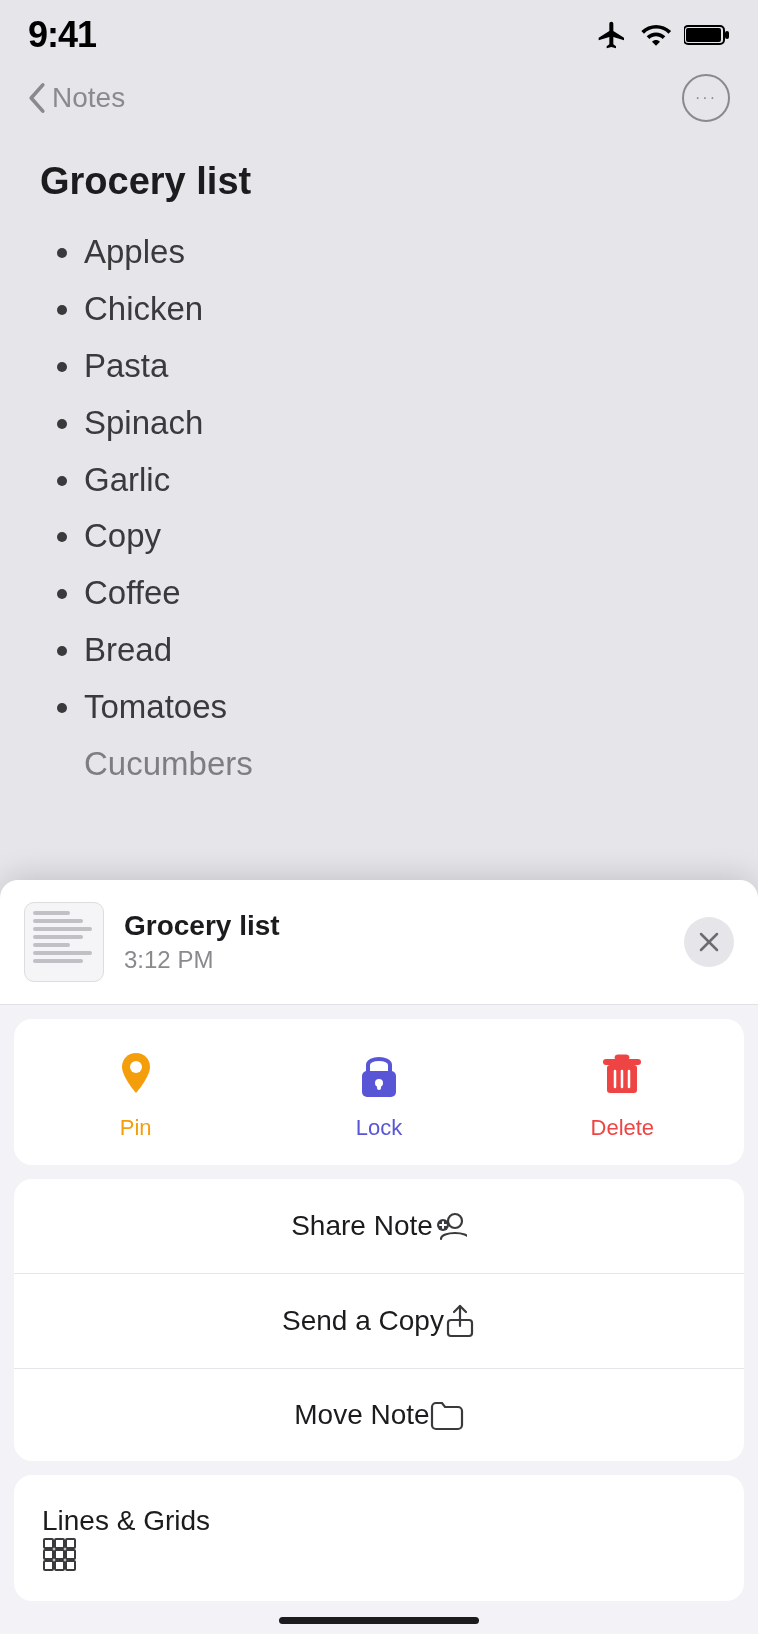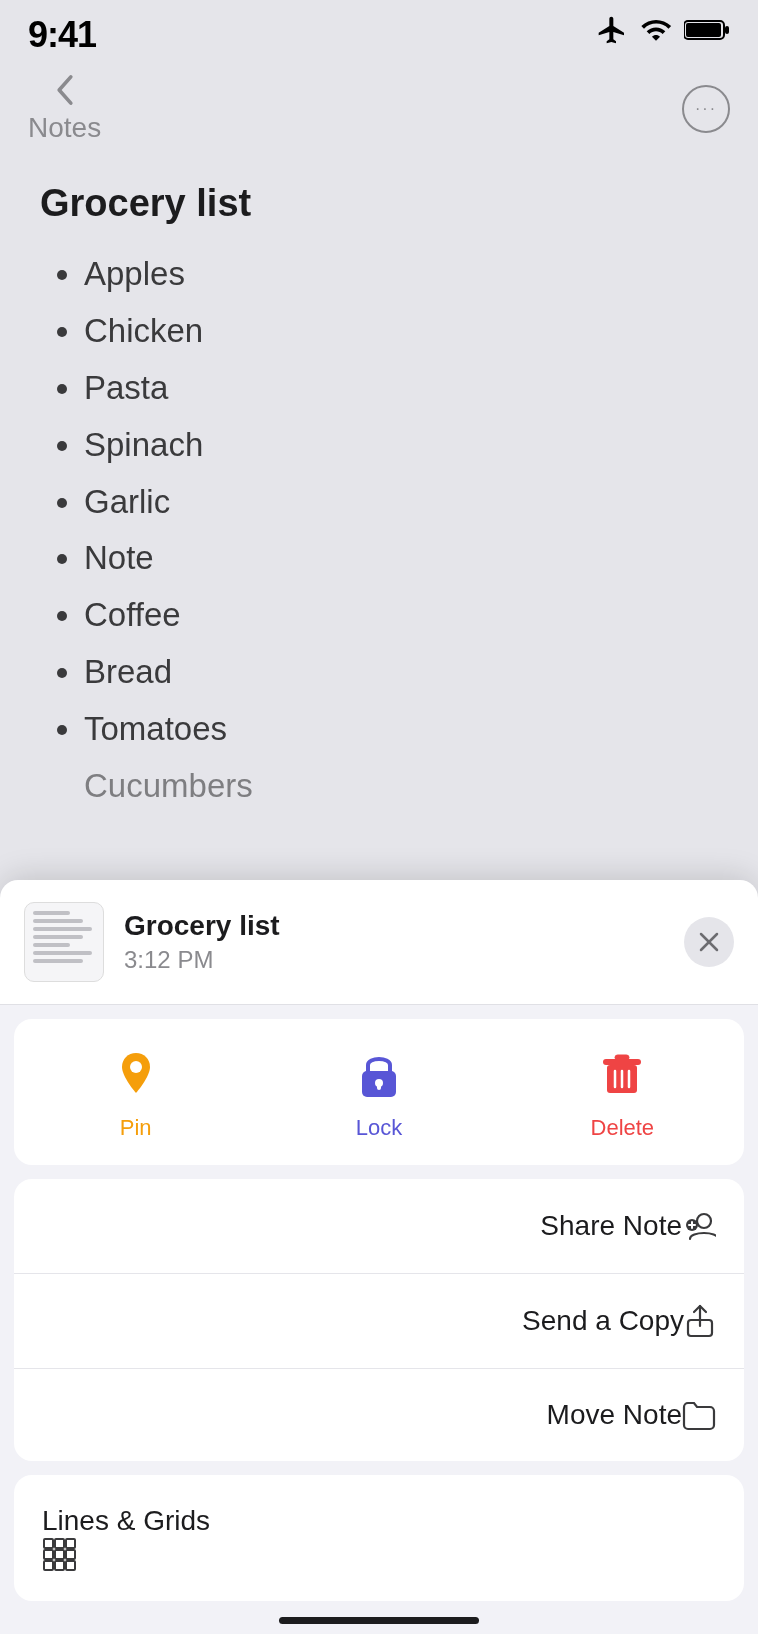--- a/index.html
+++ b/index.html
@@ -11,21 +11,21 @@
       font-family: -apple-system, 'SF Pro Display', 'Helvetica Neue', Arial, sans-serif;
       background: #e5e5ea;
       overflow: hidden;
       position: relative;
     }
 
     
     .status-bar {
       display: flex;
       justify-content: space-between;
-      align-items: flex-start;
+      align-items: center;
       padding: 14px 28px 10px 28px;
       background: #e5e5ea;
       gap: 20px;
     }
     .status-time {
       font-size: 36px;
       font-weight: 600;
       color: #000;
       letter-spacing: -1px;
     }
@@ -42,21 +42,20 @@
       align-items: center;
       padding: 8px 28px 14px 28px;
       background: #e5e5ea;
     }
     .nav-back {
       display: flex;
       align-items: center;
       gap: 6px;
       color: #8a8a8e;
       font-size: 28px;
-      flex-direction: column;
     }
     .nav-more {
       width: 48px;
       height: 48px;
       border-radius: 50%;
       border: 2px solid #8a8a8e;
       display: flex;
       align-items: center;
       justify-content: center;
       color: #8a8a8e;
@@ -193,21 +192,21 @@
     
     .menu-list {
       background: #fff;
       margin: 14px 14px 0 14px;
       border-radius: 18px;
       overflow: hidden;
     }
     .menu-item {
       display: flex;
       align-items: center;
-      justify-content: flex-end;
+      justify-content: center;
       padding: 30px 28px;
       border-bottom: 1px solid #e5e5ea;
     }
     .menu-item:last-child {
       border-bottom: none;
     }
     .menu-item-label {
       font-size: 28px;
       color: #1c1c1e;
     }
@@ -280,21 +279,21 @@
 </div>
 
 <div class="note-content">
   <div class="note-title">Grocery list</div>
   <ul class="note-list">
     <li>Apples</li>
     <li>Chicken</li>
     <li>Pasta</li>
     <li>Spinach</li>
     <li>Garlic</li>
-    <li>Note</li>
+    <li>Copy</li>
     <li>Coffee</li>
     <li>Bread</li>
     <li>Tomatoes</li>
     <li class="cut-off">Cucumbers</li>
   </ul>
 </div>
 
 <div class="bottom-sheet">
 
   <div class="note-preview-row">

